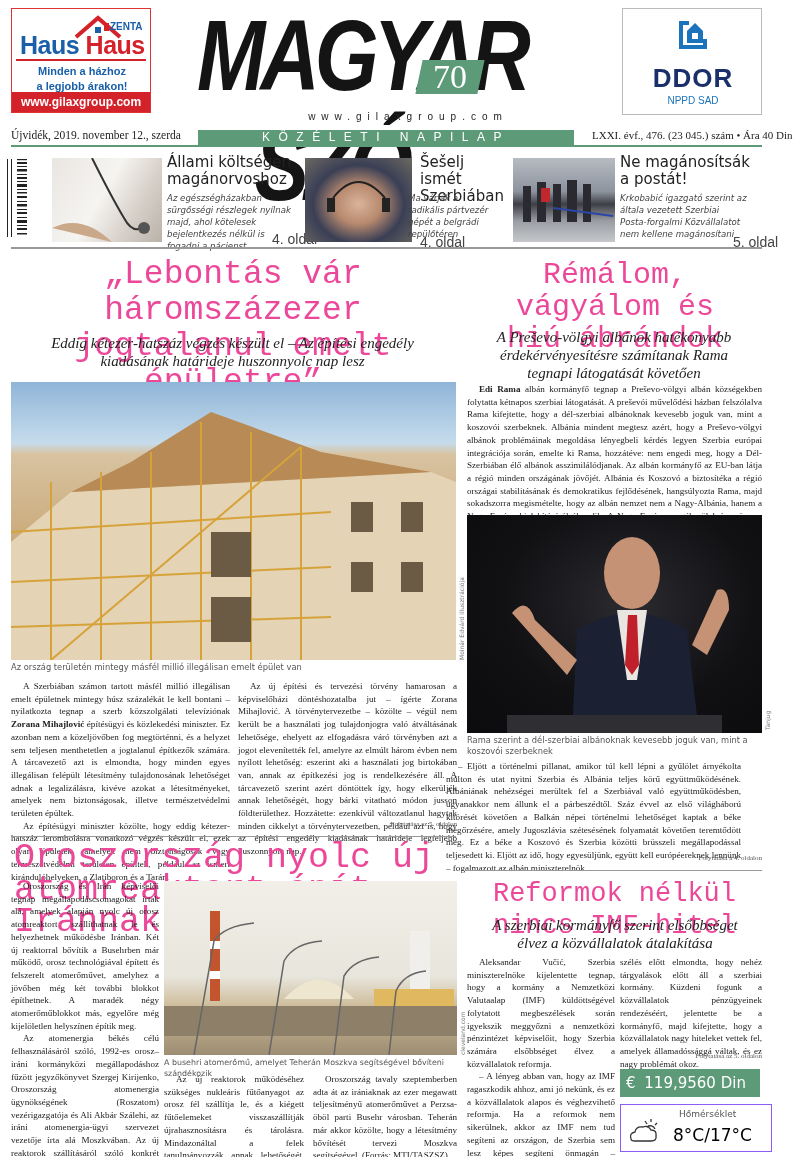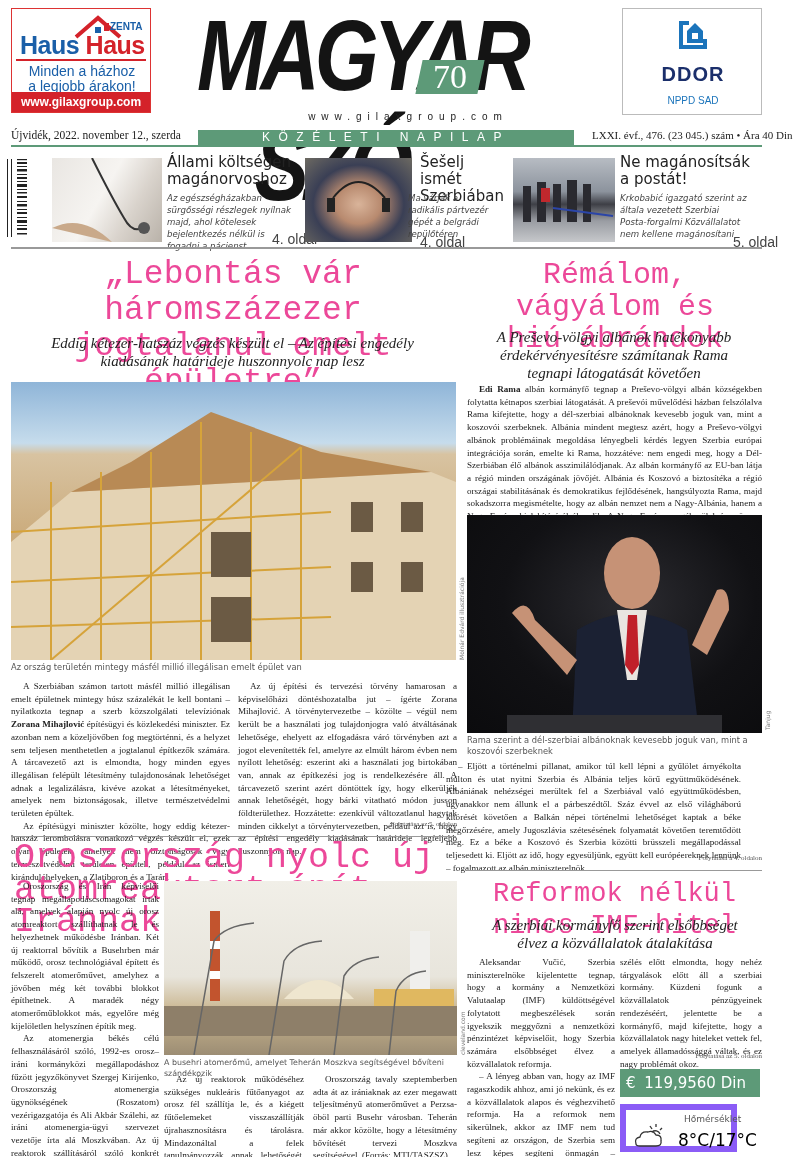--- a/index.html
+++ b/index.html
@@ -6,31 +6,31 @@
   body{width:800px;height:1157px;background:#fff;font-family:"Liberation Serif",serif;color:#222;position:relative;overflow:hidden}
   .abs{position:absolute}
   .sans{font-family:"DejaVu Sans","Liberation Sans",sans-serif}
   
   .ad-gilax{left:11px;top:8px;width:140px;height:105px;border:1px solid #d33;background:#fff}
   .ad-gilax .logo{position:absolute;left:8px;top:22px;font-family:"Liberation Sans",sans-serif;font-weight:bold;font-size:25px;color:#1a5fa8;letter-spacing:-0.5px}
   .ad-gilax .logo .haus{color:#d4222a}
   .ad-gilax .zenta{position:absolute;left:98px;top:12px;font-family:"Liberation Sans",sans-serif;font-weight:bold;font-size:10px;color:#1a5fa8}
   .ad-gilax .roof{position:absolute;left:62px;top:6px;width:48px;height:24px}
   .ad-gilax .line{position:absolute;left:4px;top:50px;width:130px;height:2px;background:#d4222a}
-  .ad-gilax .tag{position:absolute;left:0;top:55px;width:140px;text-align:center;font-family:"Liberation Sans",sans-serif;font-weight:normal;font-size:14px;line-height:15px;color:#1a5fa8}
+  .ad-gilax .tag{position:absolute;left:0;top:55px;width:140px;text-align:center;font-family:"Liberation Sans",sans-serif;font-weight:bold;font-size:11px;line-height:15px;color:#1a5fa8}
   .ad-gilax .url{position:absolute;left:0;bottom:0;width:138px;height:20px;background:#d4222a;color:#fff;font-family:"Liberation Sans",sans-serif;font-weight:bold;font-size:12px;line-height:20px;text-align:center}
   .masthead{left:197px;top:6px;width:380px;height:110px}
   .masthead .mag{position:absolute;left:0;top:-6px;font-family:"Liberation Sans",sans-serif;font-weight:bold;font-style:italic;font-size:100px;letter-spacing:-6px;color:#141414;transform:scaleX(0.82);transform-origin:left top;line-height:110px}
   .masthead .badge{position:absolute;left:222px;top:54px;width:62px;height:34px;background:#5d9a78;transform:skewX(-12deg)}
   .masthead .badge span{display:block;transform:skewX(12deg);text-align:center;font-size:34px;color:#fff;line-height:34px;font-family:"Liberation Serif",serif}
   .site-url{left:248px;top:111px;width:320px;font-family:"Liberation Sans",sans-serif;font-size:10px;letter-spacing:6px;text-align:center;color:#222}
   .green-band{left:198px;top:130px;width:376px;height:15px;background:#5d9a78;color:#fff;font-family:"Liberation Sans",sans-serif;font-size:12px;letter-spacing:8.5px;text-align:center;line-height:15px}
   .ad-ddor{left:622px;top:8px;width:140px;height:107px;border:1px solid #bbb;background:#fff}
   .ad-ddor .ic{position:absolute;left:52px;top:8px;width:36px;height:36px}
-  .ad-ddor .name{position:absolute;left:0;top:54px;width:140px;text-align:center;font-family:"Liberation Sans",sans-serif;font-weight:bold;font-size:20px;color:#1b2f6b;letter-spacing:1px}
+  .ad-ddor .name{position:absolute;left:0;top:54px;width:140px;text-align:center;font-family:"Liberation Sans",sans-serif;font-weight:bold;font-size:26px;color:#1b2f6b;letter-spacing:1px}
   .ad-ddor .city{position:absolute;left:0;top:86px;width:140px;text-align:center;font-family:"Liberation Sans",sans-serif;font-size:10px;color:#1b74bb}
   .dateline{left:11px;top:129px;font-size:11.5px;color:#222}
   .issue{left:592px;top:129px;font-size:11px;color:#222}
   .rule-green{left:11px;top:145px;width:751px;height:2px;background:#5d9a78}
   
   .barcode{left:5px;top:157px;width:24px;height:82px}
   .teaser-img{background:#ccc}
   .teaser-title{font-family:"DejaVu Sans",sans-serif;font-size:15px;line-height:17px;color:#222;font-weight:normal}
   .teaser-text{font-family:"DejaVu Sans",sans-serif;font-style:italic;font-size:8.6px;line-height:12px;color:#444}
   .teaser-page{font-family:Liberation Sans, sans-serif;font-size:14px;color:#444}
@@ -38,21 +38,21 @@
   
   .h1{font-family:Liberation Mono, monospace;font-size:33px;line-height:36px;text-align:center;color:#ec4899}
   .deck{font-family:"Liberation Serif",serif;font-style:italic;font-size:15px;line-height:18px;text-align:center;color:#222}
   .body{font-family:"Liberation Serif",serif;font-size:9.1px;line-height:12.7px;text-align:justify;color:#222;text-indent:12px}
   .body p{text-indent:12px}
   .caption{font-family:"DejaVu Sans",sans-serif;font-size:8.3px;line-height:11px;color:#555}
   .cont{font-family:Liberation Serif, serif;font-size:7px;color:#555;text-align:right}
   .credit{font-family:"DejaVu Sans",sans-serif;font-size:6px;color:#777;writing-mode:vertical-rl;transform:rotate(180deg)}
   b{font-weight:bold}
   .euro-box{left:620px;top:1069px;width:140px;height:28px;background:#5d9a78;color:#fff;font-family:"DejaVu Sans",sans-serif;font-size:15px;line-height:28px;padding-left:6px}
-  .weather-box{left:620px;top:1104px;width:117px;height:48px;border:6px solid #8b5cf6}
+  .weather-box{left:620px;top:1104px;width:152px;height:48px;border:1px solid #8b5cf6}
 </style>
 </head>
 <body>
 
 <div class="abs ad-gilax">
   <svg class="roof" viewBox="0 0 48 24">
       <path d="M2 22 L24 3 L46 22" fill="none" stroke="#d4222a" stroke-width="4"></path>
       <rect x="30" y="8" width="5" height="8" fill="#d4222a"></rect>
       <rect x="21" y="12" width="6" height="6" fill="#1a5fa8"></rect>
     </svg>
@@ -78,21 +78,21 @@
 <div class="abs ad-ddor">
   <svg class="ic" viewBox="0 0 36 36">
       <path d="M4 4 h10 v4 h-6 v20 h20 v-6 h4 v10 h-28z" fill="#1b74bb"></path>
       <path d="M12 26 V14 L20 6 L28 14 V26z" fill="#1b74bb"></path>
       <rect x="17" y="16" width="6" height="6" fill="#fff"></rect>
     </svg>
   <div class="name">DDOR</div>
   <div class="city">NPPD SAD</div>
 </div>
 
-<div class="abs dateline">Újvidék, 2022. november 12., szerda</div>
+<div class="abs dateline">Újvidék, 2019. november 12., szerda</div>
 <div class="abs issue">LXXI. évf., 476. (23 045.) szám • Ára 40 Din</div>
 <div class="abs rule-green"></div>
 
 <svg class="abs barcode" viewBox="0 0 24 82">
   <g fill="#222">
     <rect x="12" y="2" width="10" height="1.2"></rect>
       <rect x="12" y="5" width="10" height="2"></rect>
       <rect x="12" y="9" width="10" height="1"></rect>
       <rect x="12" y="12" width="10" height="2.5"></rect>
       <rect x="12" y="17" width="10" height="1"></rect>

